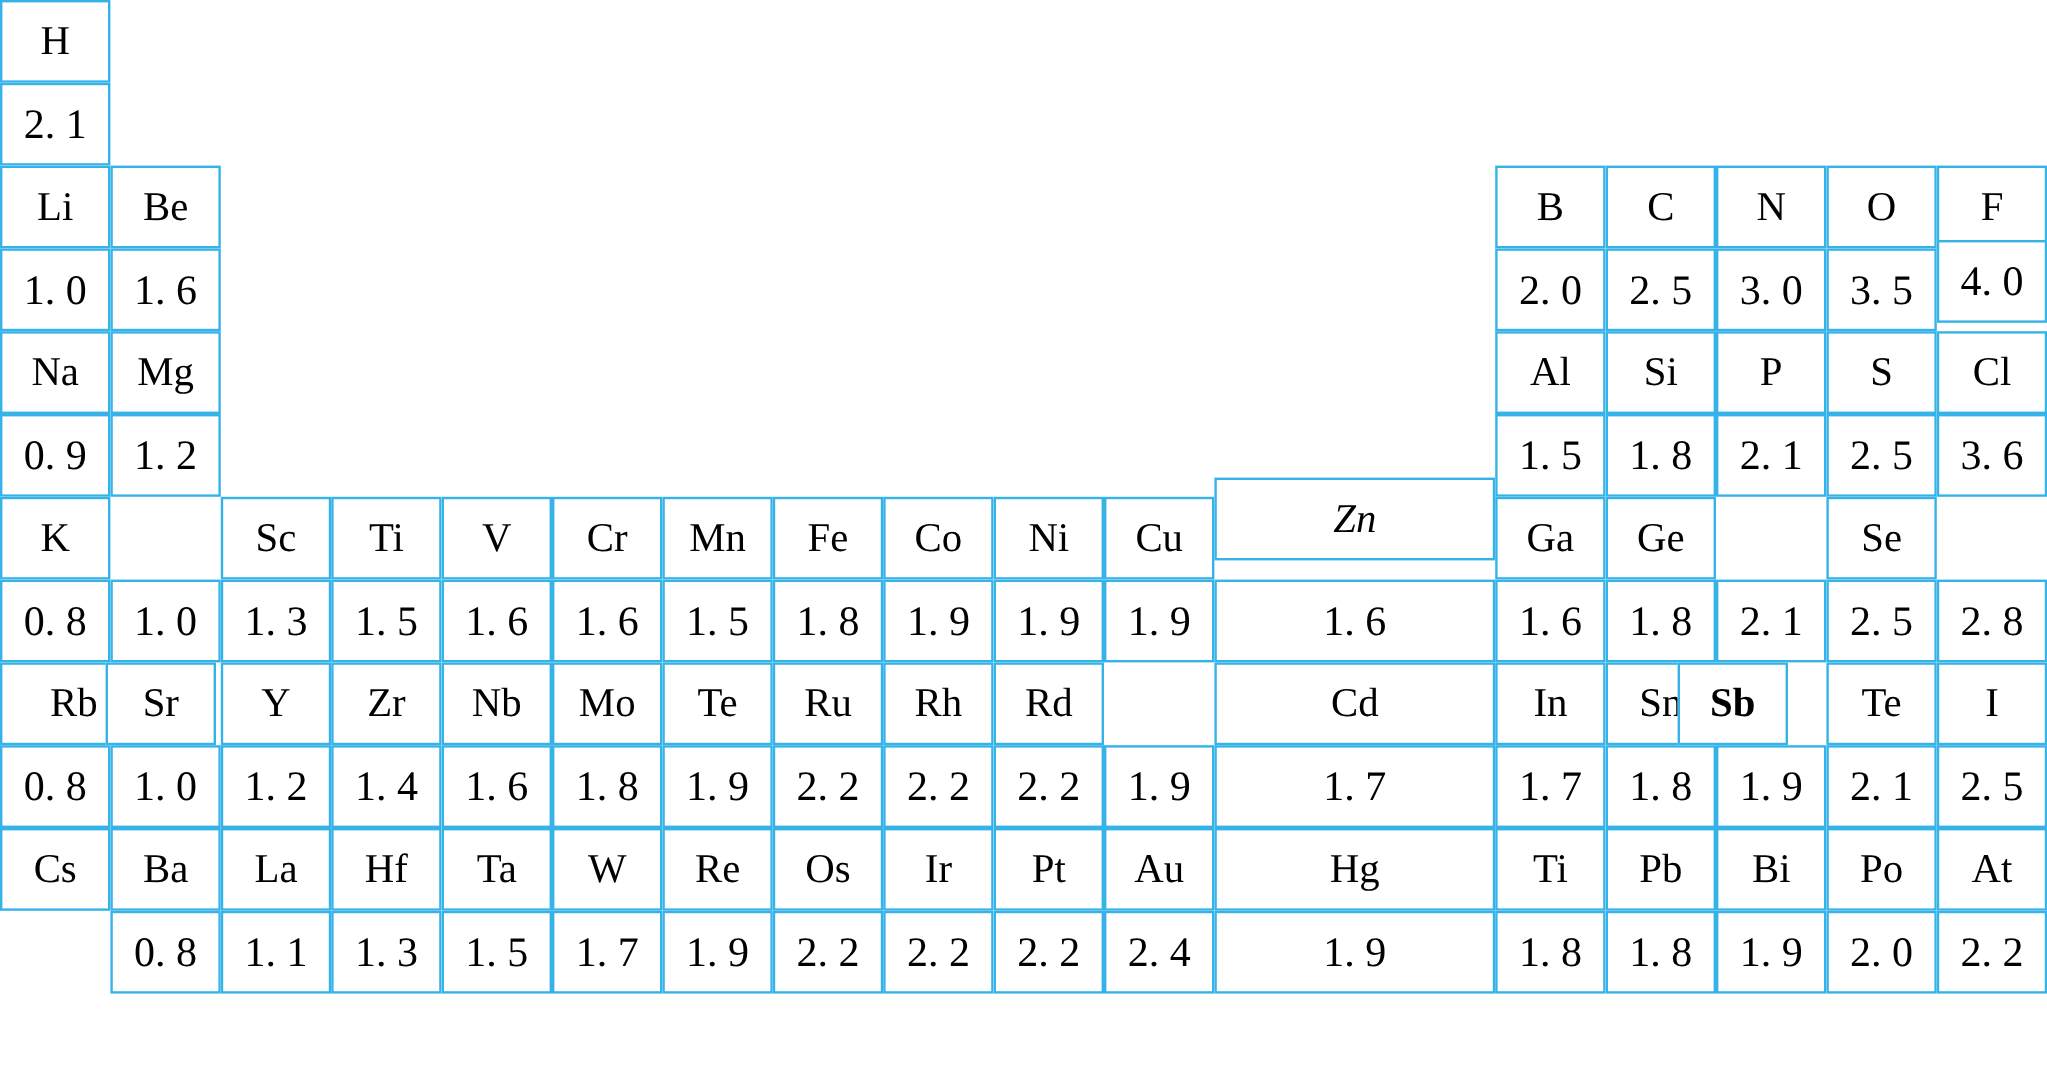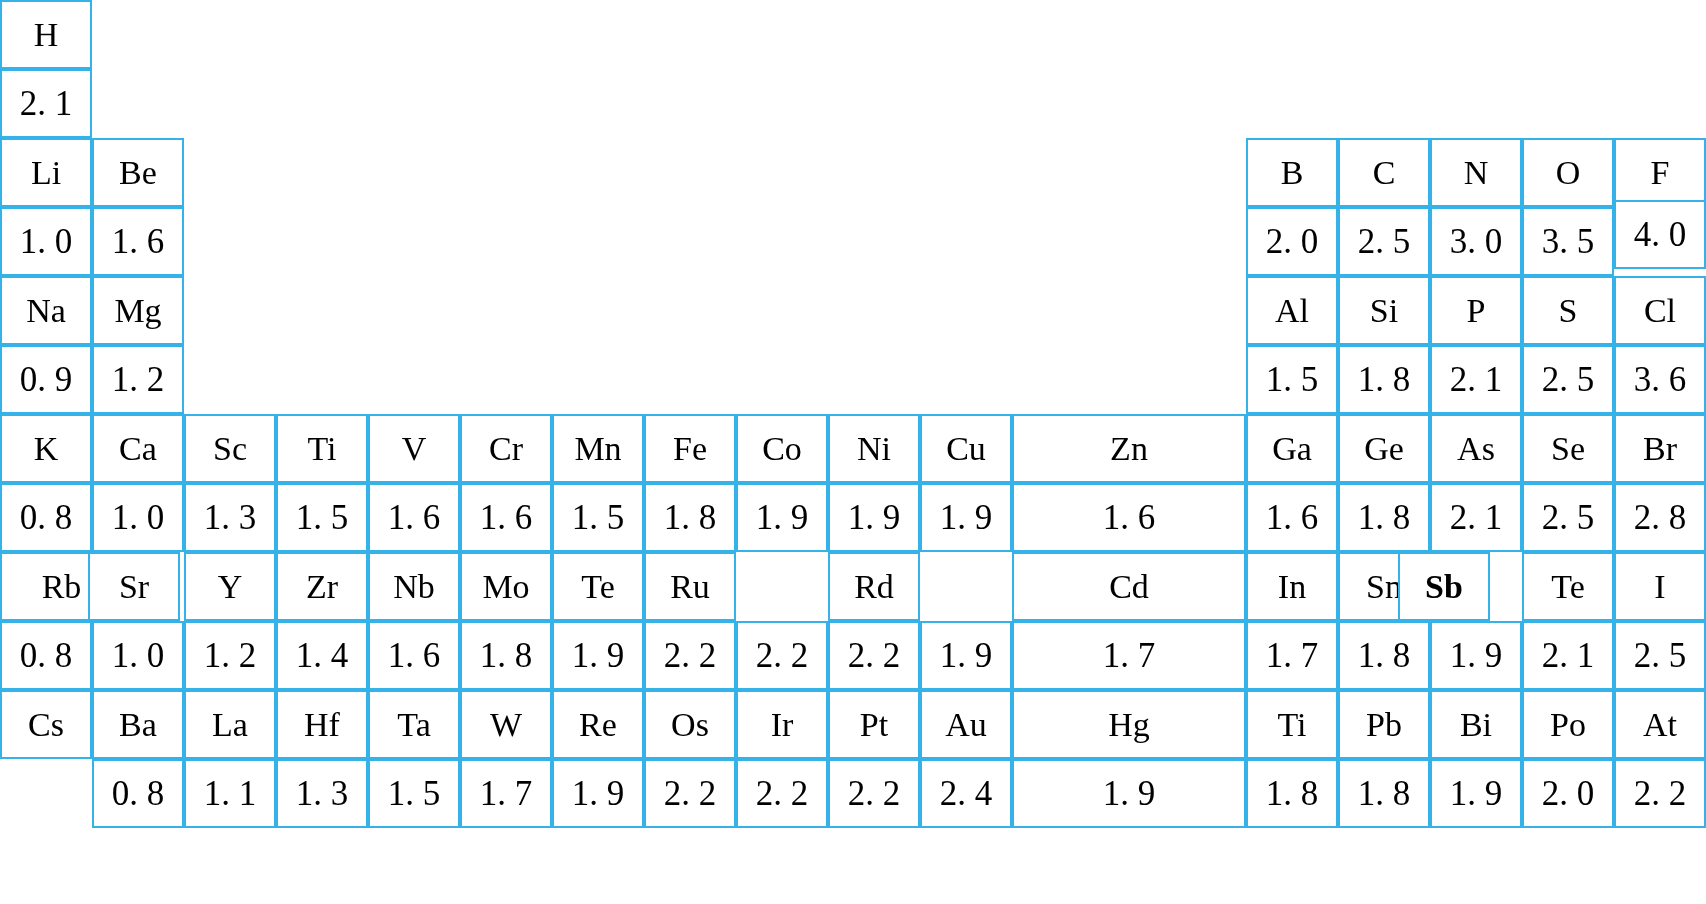--- a/index.html
+++ b/index.html
@@ -70,68 +70,66 @@
     <div class="cell symbol" style="left: 1338px; top: 276px; width: 92px; height: 69px;">Si</div>
     <div class="cell value" style="left: 1338px; top: 345px; width: 92px; height: 69px;">1. 8</div>
     <div class="cell symbol" style="left: 1430px; top: 276px; width: 92px; height: 69px;">P</div>
     <div class="cell value" style="left: 1430px; top: 345px; width: 92px; height: 69px;">2. 1</div>
     <div class="cell symbol" style="left: 1522px; top: 276px; width: 92px; height: 69px;">S</div>
     <div class="cell value" style="left: 1522px; top: 345px; width: 92px; height: 69px;">2. 5</div>
     <div class="cell symbol" style="left: 1614px; top: 276px; width: 92px; height: 69px;">Cl</div>
     <div class="cell value" style="left: 1614px; top: 345px; width: 92px; height: 69px;">3. 6</div>
     <div class="cell symbol" style="left: 0px; top: 414px; width: 92px; height: 69px;">K</div>
     <div class="cell value" style="left: 0px; top: 483px; width: 92px; height: 69px;">0. 8</div>
-    <div class="cell symbol" style="left: 92px; top: 414px; width: 92px; height: 69px;">Ca</div>
     <div class="cell value" style="left: 92px; top: 483px; width: 92px; height: 69px;">1. 0</div>
     <div class="cell symbol" style="left: 184px; top: 414px; width: 92px; height: 69px;">Sc</div>
     <div class="cell value" style="left: 184px; top: 483px; width: 92px; height: 69px;">1. 3</div>
     <div class="cell symbol" style="left: 276px; top: 414px; width: 92px; height: 69px;">Ti</div>
     <div class="cell value" style="left: 276px; top: 483px; width: 92px; height: 69px;">1. 5</div>
     <div class="cell symbol" style="left: 368px; top: 414px; width: 92px; height: 69px;">V</div>
     <div class="cell value" style="left: 368px; top: 483px; width: 92px; height: 69px;">1. 6</div>
     <div class="cell symbol" style="left: 460px; top: 414px; width: 92px; height: 69px;">Cr</div>
     <div class="cell value" style="left: 460px; top: 483px; width: 92px; height: 69px;">1. 6</div>
     <div class="cell symbol" style="left: 552px; top: 414px; width: 92px; height: 69px;">Mn</div>
     <div class="cell value" style="left: 552px; top: 483px; width: 92px; height: 69px;">1. 5</div>
     <div class="cell symbol" style="left: 644px; top: 414px; width: 92px; height: 69px;">Fe</div>
     <div class="cell value" style="left: 644px; top: 483px; width: 92px; height: 69px;">1. 8</div>
     <div class="cell symbol" style="left: 736px; top: 414px; width: 92px; height: 69px;">Co</div>
     <div class="cell value" style="left: 736px; top: 483px; width: 92px; height: 69px;">1. 9</div>
     <div class="cell symbol" style="left: 828px; top: 414px; width: 92px; height: 69px;">Ni</div>
     <div class="cell value" style="left: 828px; top: 483px; width: 92px; height: 69px;">1. 9</div>
     <div class="cell symbol" style="left: 920px; top: 414px; width: 92px; height: 69px;">Cu</div>
     <div class="cell value" style="left: 920px; top: 483px; width: 92px; height: 69px;">1. 9</div>
-    <div class="cell symbol" style="left: 1012px; top: 414px; width: 234px; height: 69px;">Zn</div>
+    <div class="cell symbol" style="left: 1012px; top: 398px; width: 234px; height: 69px; font-style: italic;">Zn</div>
     <div class="cell value" style="left: 1012px; top: 483px; width: 234px; height: 69px;">1. 6</div>
     <div class="cell symbol" style="left: 1246px; top: 414px; width: 92px; height: 69px;">Ga</div>
     <div class="cell value" style="left: 1246px; top: 483px; width: 92px; height: 69px;">1. 6</div>
     <div class="cell symbol" style="left: 1338px; top: 414px; width: 92px; height: 69px;">Ge</div>
     <div class="cell value" style="left: 1338px; top: 483px; width: 92px; height: 69px;">1. 8</div>
-    <div class="cell symbol" style="left: 1430px; top: 414px; width: 92px; height: 69px;">As</div>
     <div class="cell value" style="left: 1430px; top: 483px; width: 92px; height: 69px;">2. 1</div>
     <div class="cell symbol" style="left: 1522px; top: 414px; width: 92px; height: 69px;">Se</div>
     <div class="cell value" style="left: 1522px; top: 483px; width: 92px; height: 69px;">2. 5</div>
-    <div class="cell symbol" style="left: 1614px; top: 414px; width: 92px; height: 69px;">Br</div>
     <div class="cell value" style="left: 1614px; top: 483px; width: 92px; height: 69px;">2. 8</div>
     <div class="cell symbol" style="left: 0px; top: 552px; width: 92px; height: 69px; padding-left: 31px;">Rb</div>
     <div class="cell value" style="left: 0px; top: 621px; width: 92px; height: 69px;">0. 8</div>
     <div class="cell symbol" style="left: 88px; top: 552px; width: 92px; height: 69px;">Sr</div>
     <div class="cell value" style="left: 92px; top: 621px; width: 92px; height: 69px;">1. 0</div>
     <div class="cell symbol" style="left: 184px; top: 552px; width: 92px; height: 69px;">Y</div>
     <div class="cell value" style="left: 184px; top: 621px; width: 92px; height: 69px;">1. 2</div>
     <div class="cell symbol" style="left: 276px; top: 552px; width: 92px; height: 69px;">Zr</div>
     <div class="cell value" style="left: 276px; top: 621px; width: 92px; height: 69px;">1. 4</div>
     <div class="cell symbol" style="left: 368px; top: 552px; width: 92px; height: 69px;">Nb</div>
     <div class="cell value" style="left: 368px; top: 621px; width: 92px; height: 69px;">1. 6</div>
     <div class="cell symbol" style="left: 460px; top: 552px; width: 92px; height: 69px;">Mo</div>
     <div class="cell value" style="left: 460px; top: 621px; width: 92px; height: 69px;">1. 8</div>
     <div class="cell symbol" style="left: 552px; top: 552px; width: 92px; height: 69px;">Te</div>
     <div class="cell value" style="left: 552px; top: 621px; width: 92px; height: 69px;">1. 9</div>
     <div class="cell symbol" style="left: 644px; top: 552px; width: 92px; height: 69px;">Ru</div>
     <div class="cell value" style="left: 644px; top: 621px; width: 92px; height: 69px;">2. 2</div>
+    <div class="cell symbol" style="left: 736px; top: 552px; width: 92px; height: 69px;">Rh</div>
     <div class="cell value" style="left: 736px; top: 621px; width: 92px; height: 69px;">2. 2</div>
     <div class="cell symbol" style="left: 828px; top: 552px; width: 92px; height: 69px;">Rd</div>
     <div class="cell value" style="left: 828px; top: 621px; width: 92px; height: 69px;">2. 2</div>
     <div class="cell value" style="left: 920px; top: 621px; width: 92px; height: 69px;">1. 9</div>
     <div class="cell symbol" style="left: 1012px; top: 552px; width: 234px; height: 69px;">Cd</div>
     <div class="cell value" style="left: 1012px; top: 621px; width: 234px; height: 69px;">1. 7</div>
     <div class="cell symbol" style="left: 1246px; top: 552px; width: 92px; height: 69px; font-family: Liberation Serif, serif;">In</div>
     <div class="cell value" style="left: 1246px; top: 621px; width: 92px; height: 69px;">1. 7</div>
     <div class="cell symbol" style="left: 1338px; top: 552px; width: 92px; height: 69px;">Sn</div>
     <div class="cell value" style="left: 1338px; top: 621px; width: 92px; height: 69px;">1. 8</div>

